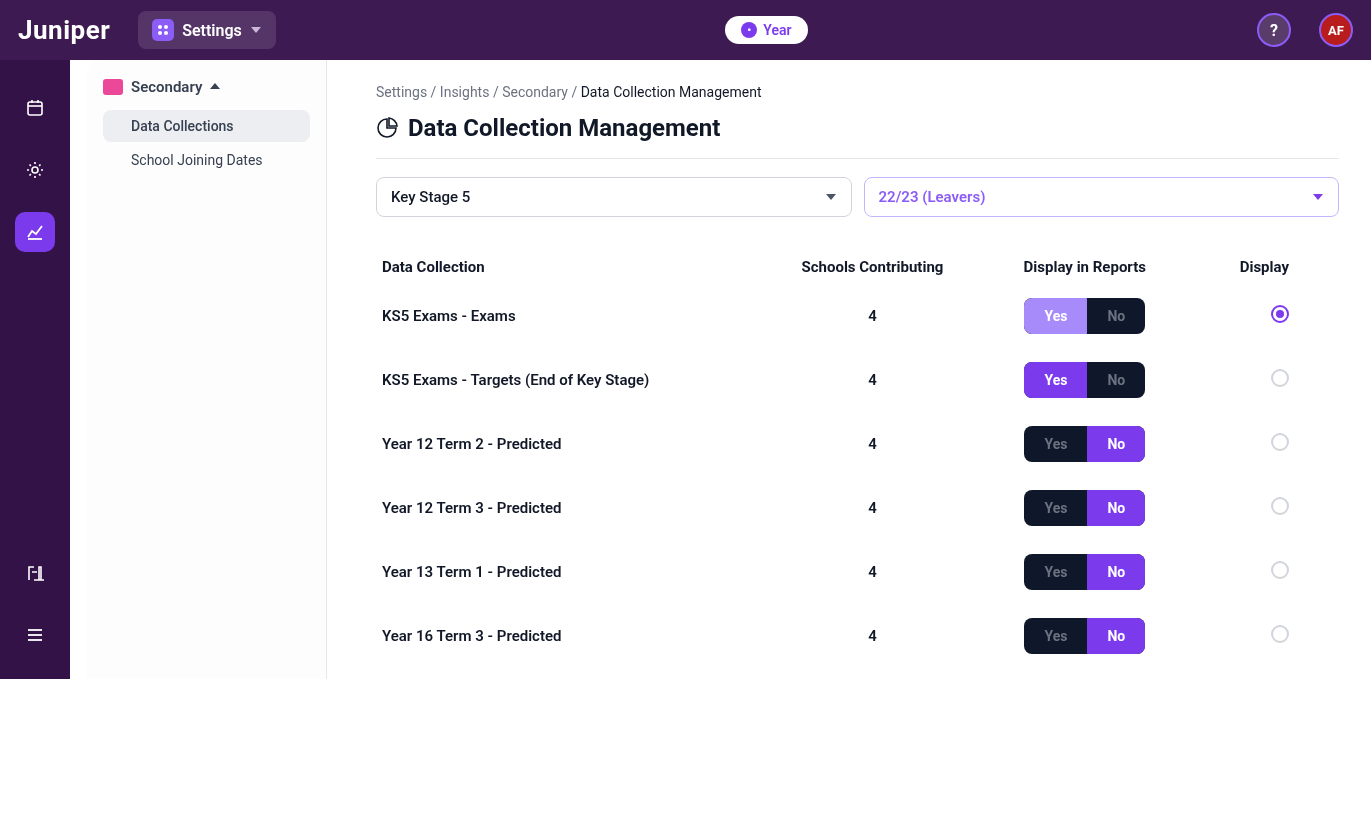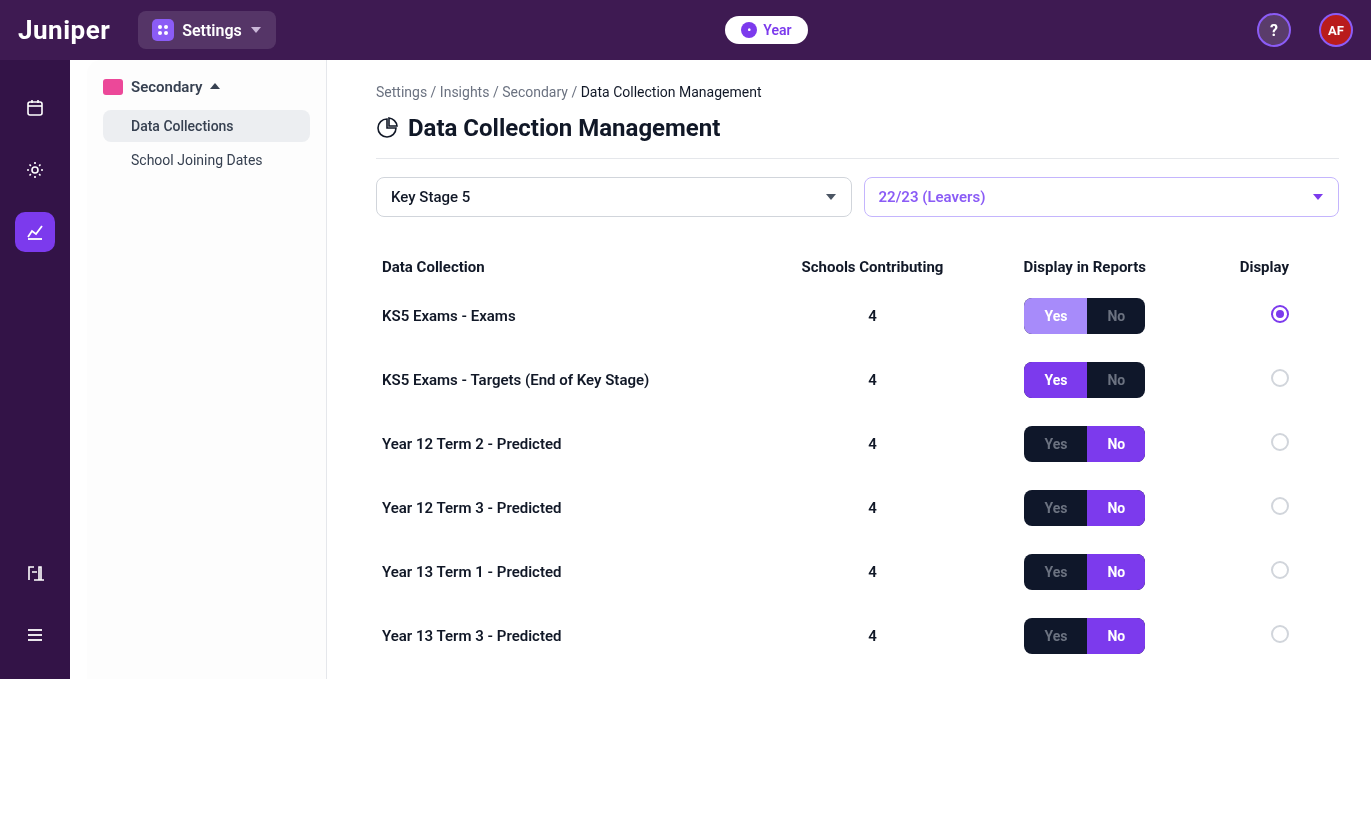--- a/index.html
+++ b/index.html
@@ -216,21 +216,21 @@
           <tr>
             <td style="max-width: 260px;">Year 13 Term 1 - Predicted</td>
             <td class="c-sch">4</td>
             <td class="c-disp"><div class="toggle">
                 <span class="yes off">Yes</span>
                 <span class="no sel">No</span>
               </div></td>
             <td class="c-def"><span class="radio"></span></td>
           </tr>
           <tr>
-            <td style="max-width: 260px;">Year 13 Term 3 - Predicted</td>
+            <td style="max-width: 260px;">Year 16 Term 3 - Predicted</td>
             <td class="c-sch">4</td>
             <td class="c-disp"><div class="toggle">
                 <span class="yes off">Yes</span>
                 <span class="no sel">No</span>
               </div></td>
             <td class="c-def"><span class="radio"></span></td>
           </tr>
         </tbody>
     </table>
   </div>

